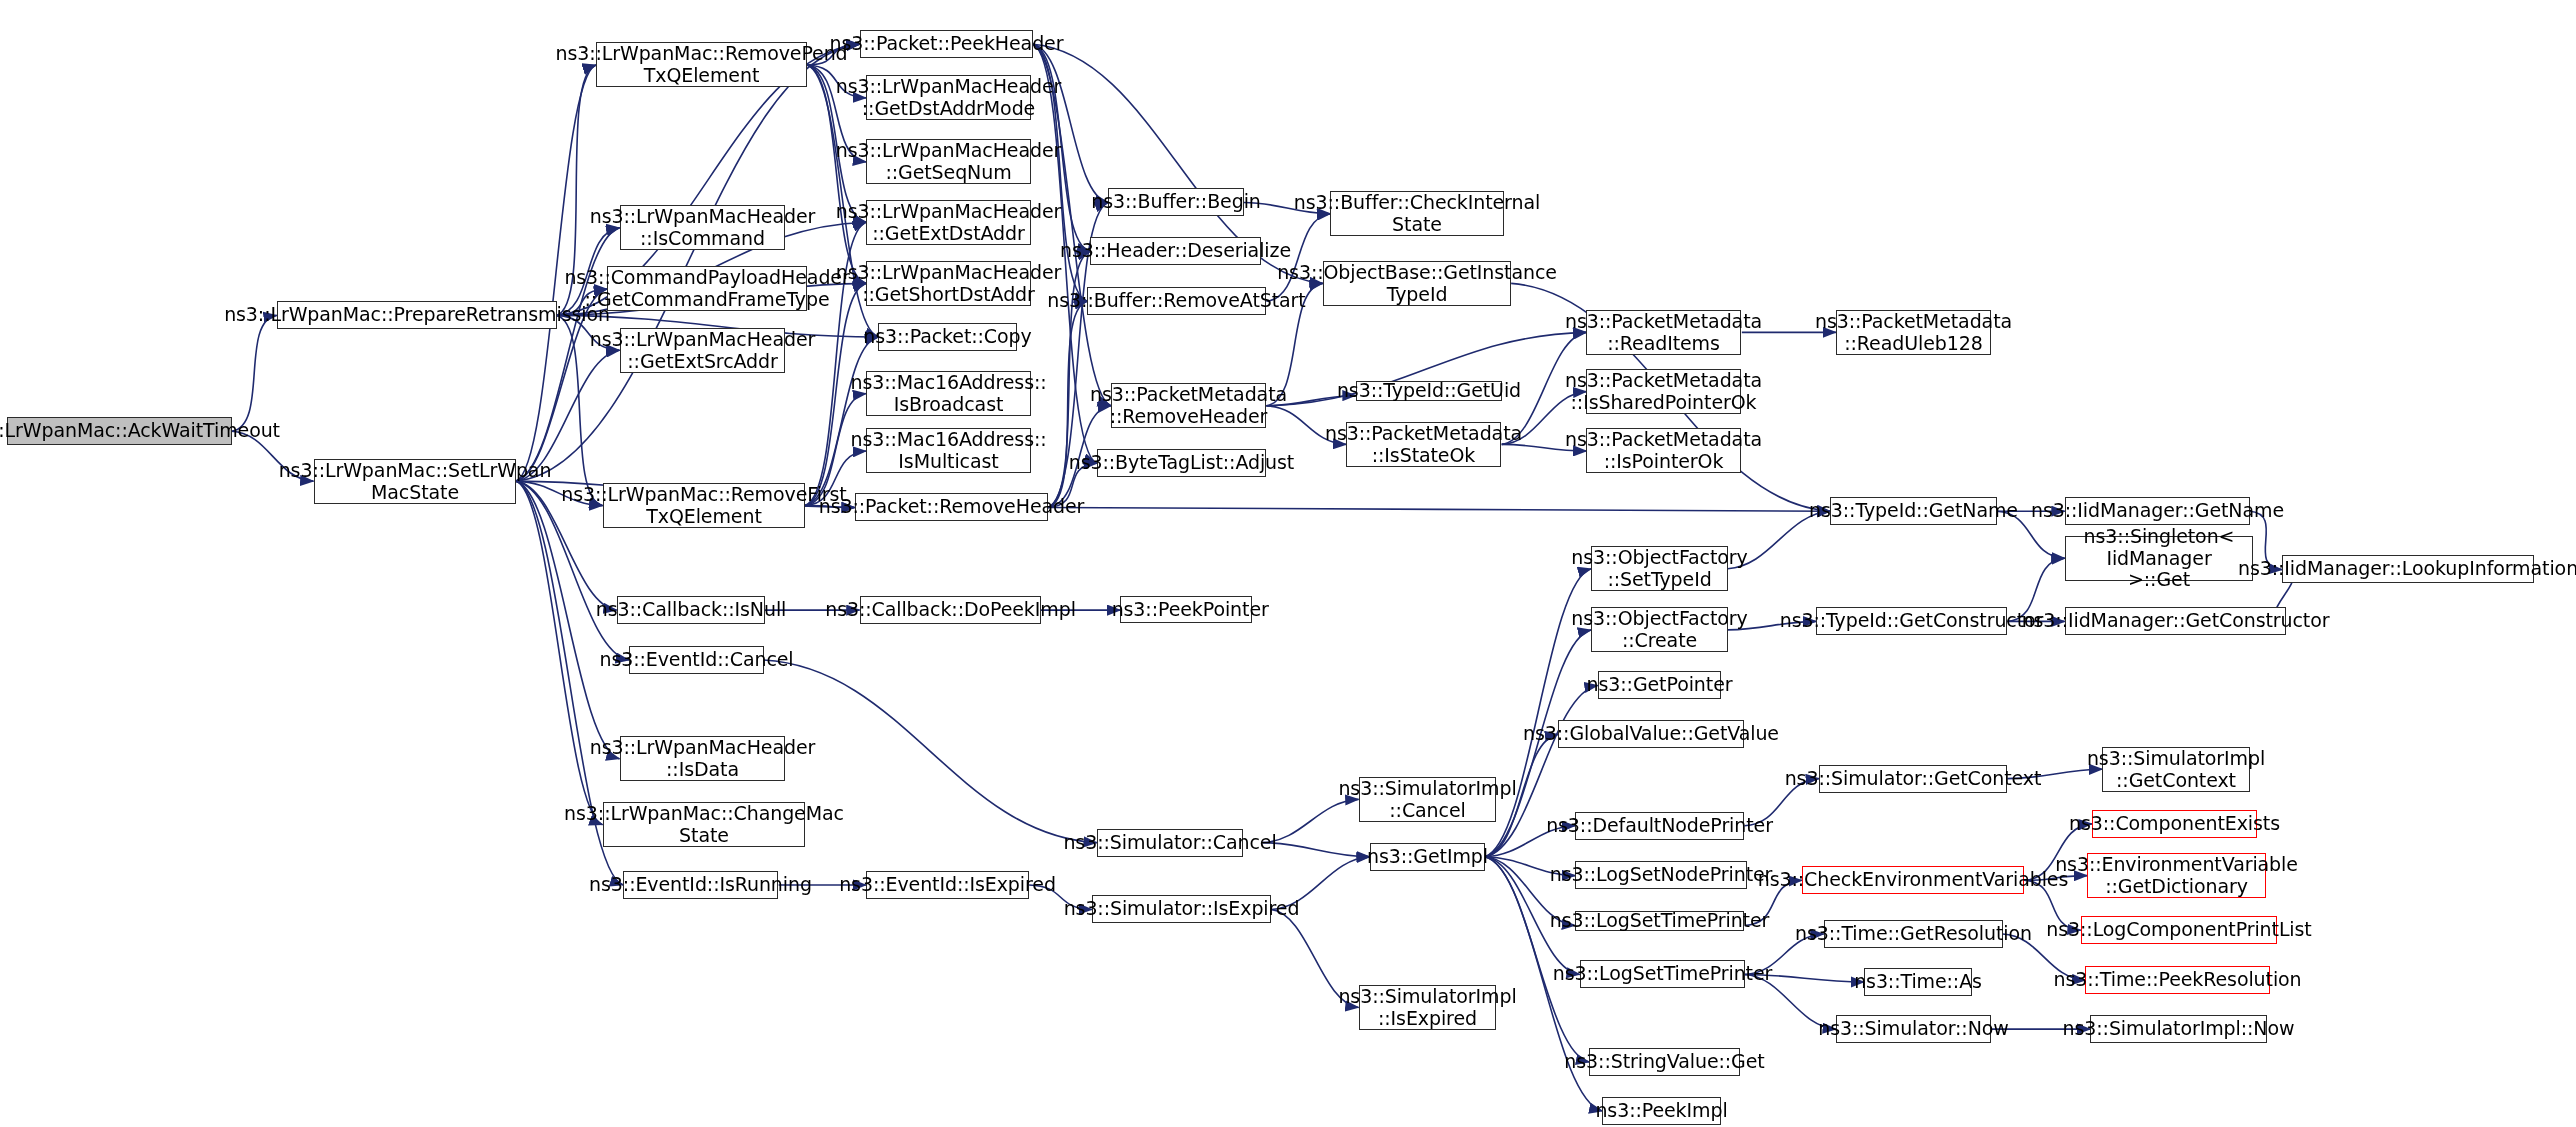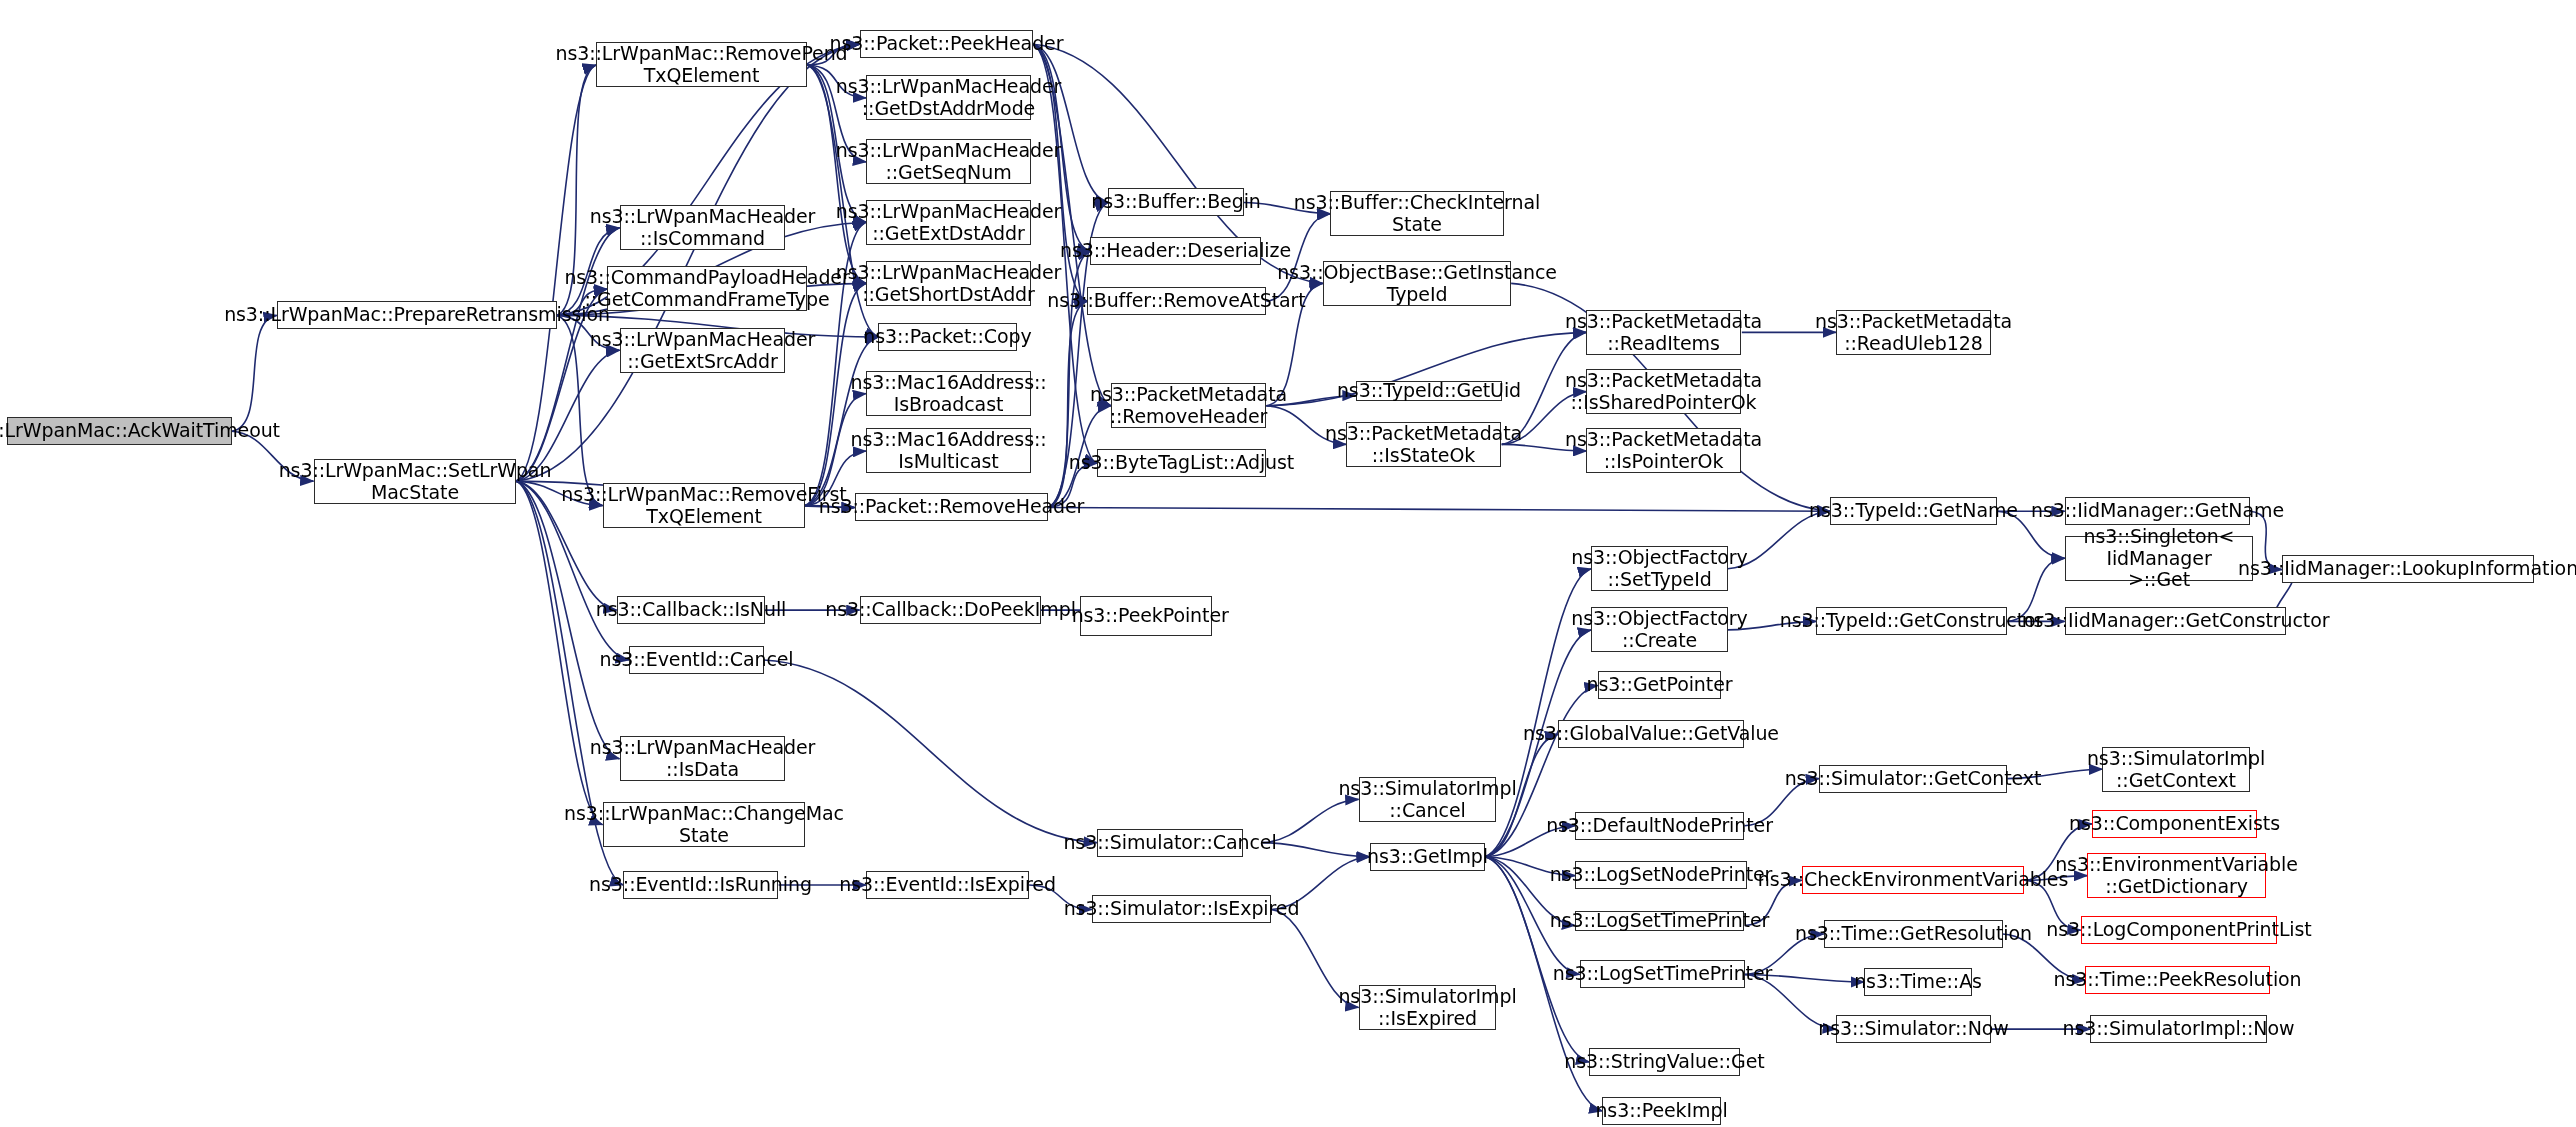--- a/index.html
+++ b/index.html
@@ -178,21 +178,21 @@
 IsMulticast</div>
     <div class="node" style="left: 855px; top: 493px; width: 193px; height: 28px;">ns3::Packet::RemoveHeader</div>
     <div class="node" style="left: 860px; top: 596px; width: 181px; height: 28px;">ns3::Callback::DoPeekImpl</div>
     <div class="node" style="left: 866px; top: 871px; width: 163px; height: 28px;">ns3::EventId::IsExpired</div>
     <div class="node" style="left: 1108px; top: 188px; width: 136px; height: 28px;">ns3::Buffer::Begin</div>
     <div class="node" style="left: 1090px; top: 237px; width: 171px; height: 28px;">ns3::Header::Deserialize</div>
     <div class="node" style="left: 1087px; top: 287px; width: 179px; height: 28px;">ns3::Buffer::RemoveAtStart</div>
     <div class="node" style="left: 1111px; top: 383px; width: 155px; height: 45px;">ns3::PacketMetadata
 ::RemoveHeader</div>
     <div class="node" style="left: 1097px; top: 449px; width: 169px; height: 28px;">ns3::ByteTagList::Adjust</div>
-    <div class="node" style="left: 1080px; top: 596px; width: 132px; height: 40px; padding-left: 13px;">ns3::PeekPointer</div>
+    <div class="node" style="left: 1120px; top: 596px; width: 132px; height: 27px; padding-left: 13px;">ns3::PeekPointer</div>
     <div class="node" style="left: 1097px; top: 829px; width: 146px; height: 28px;">ns3::Simulator::Cancel</div>
     <div class="node" style="left: 1092px; top: 895px; width: 179px; height: 28px;">ns3::Simulator::IsExpired</div>
     <div class="node" style="left: 1330px; top: 191px; width: 174px; height: 45px;">ns3::Buffer::CheckInternal
 State</div>
     <div class="node" style="left: 1323px; top: 261px; width: 188px; height: 45px;">ns3::ObjectBase::GetInstance
 TypeId</div>
     <div class="node" style="left: 1356px; top: 381px; width: 146px; height: 20px;">ns3::TypeId::GetUid</div>
     <div class="node" style="left: 1346px; top: 422px; width: 155px; height: 45px;">ns3::PacketMetadata
 ::IsStateOk</div>
     <div class="node" style="left: 1359px; top: 777px; width: 137px; height: 45px;">ns3::SimulatorImpl

